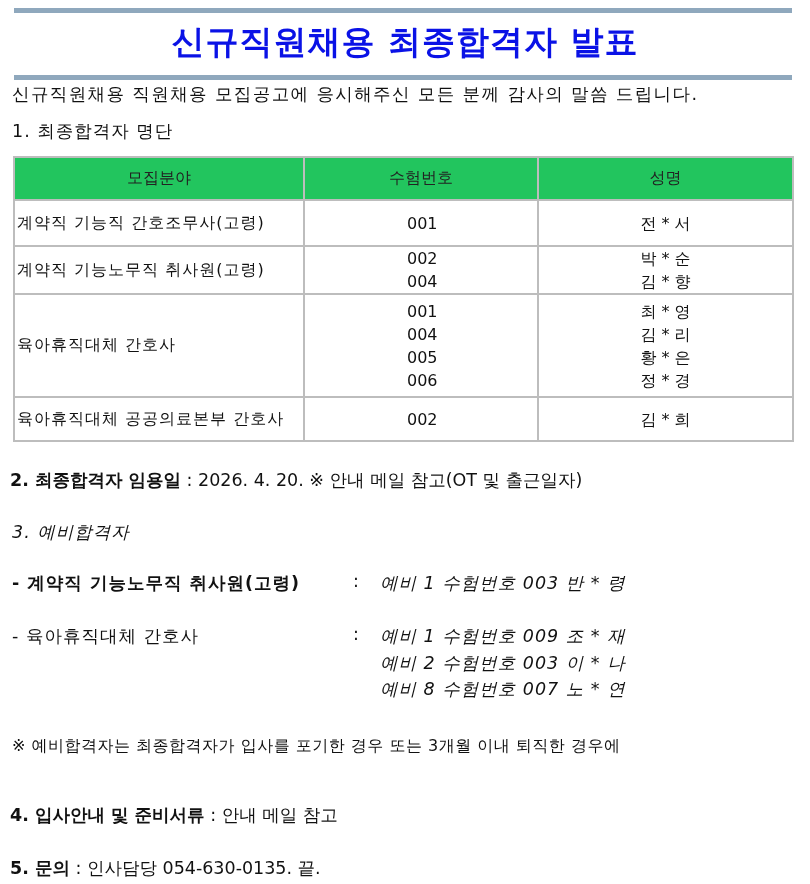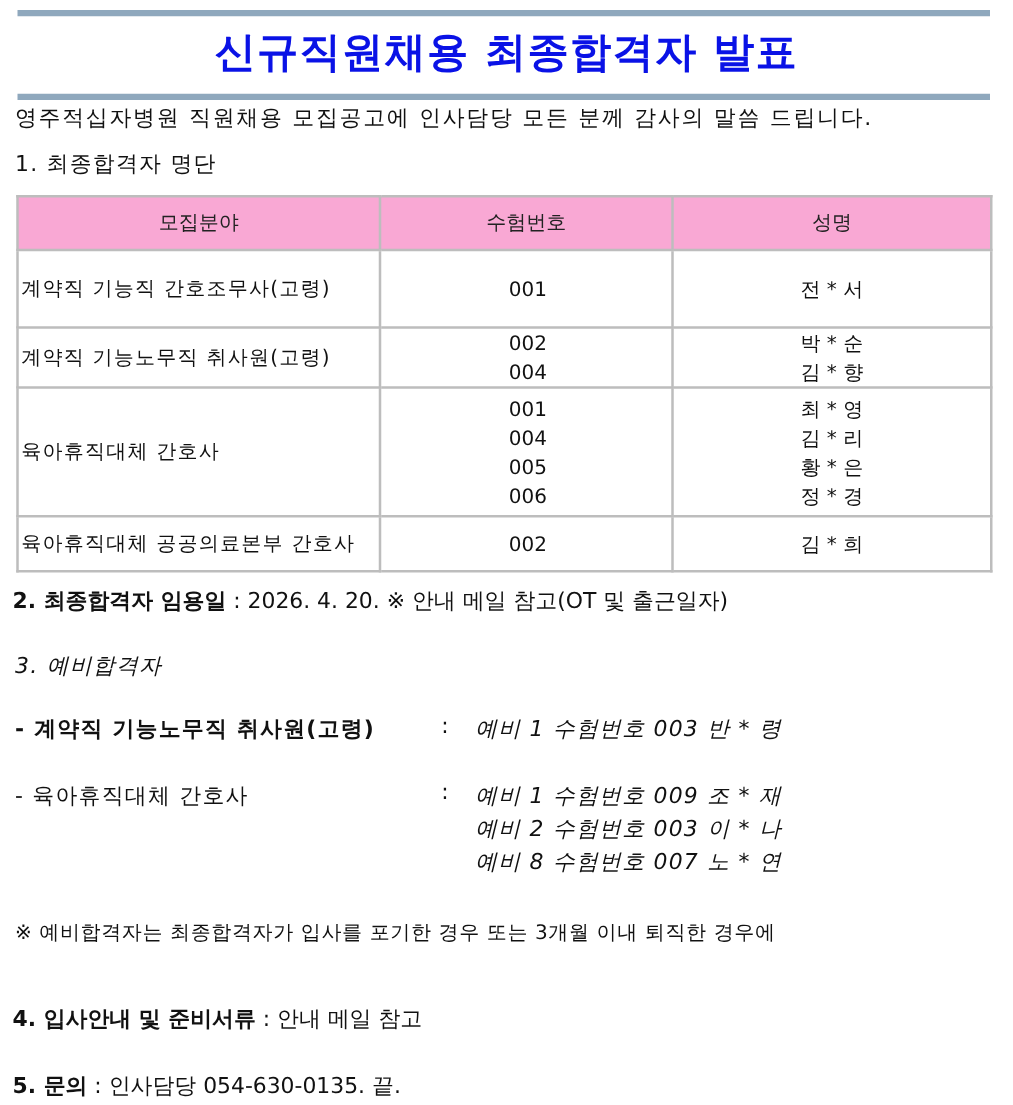--- a/index.html
+++ b/index.html
@@ -8,51 +8,51 @@
   .bar { position:absolute; left:14px; width:778px; height:5px; background:#8fa8bd; }
   .bar.top { top:8px; }
   .bar.bottom { top:75px; }
   .title { position:absolute; left:0; width:810px; top:20px; text-align:center;
            font-size:33px; font-weight:bold; color:#0a12e6; letter-spacing:1px; }
   .greeting { position:absolute; left:12px; top:82px; font-size:17.5px; letter-spacing:1.4px; }
   .heading { position:absolute; left:12px; font-size:17.5px; letter-spacing:1px; }
   table.roster { position:absolute; left:13px; top:156px; width:781px; border-collapse:collapse;
                  font-size:16px; }
   table.roster td, table.roster th { border:2px solid #bdbdbd; padding:0; }
-  table.roster th { background:#f9a8d4; font-weight:normal; height:41px; text-align:center; color:#222; }
+  table.roster th { background:#22c55e; font-weight:normal; height:41px; text-align:center; color:#222; }
   table.roster td.field { text-align:left; padding-left:2px; letter-spacing:1px; }
   table.roster td.nums { text-align:left; padding-left:102px; line-height:23px; }
   table.roster td.names { text-align:center; line-height:23px; }
   .col1 { width:288px; } .col2 { width:232px; }
   .line { position:absolute; font-size:17.5px; white-space:nowrap; }
   .bold { font-weight:bold; }
   .reserve-label { position:absolute; left:12px; font-size:17.5px; letter-spacing:1px; white-space:nowrap; }
   .colon { position:absolute; left:353px; font-size:17.5px; }
   .reserve-val { position:absolute; left:380px; font-size:17.5px; letter-spacing:1px; white-space:nowrap;font-style:italic; }
   .note { position:absolute; left:12px; top:733px; font-size:16px; line-height:26px; letter-spacing:0.5px; }
   .note .indent { padding-left:25px; }
 </style>
 </head>
 <body>
 
 <div class="bar top"></div>
 <div class="title">신규직원채용 최종합격자 발표</div>
 <div class="bar bottom"></div>
-<div class="greeting">영주적십자병원 직원채용 모집공고에 인사담당 모든 분께 감사의 말씀 드립니다.</div>
+<div class="greeting">신규직원채용 직원채용 모집공고에 응시해주신 모든 분께 감사의 말씀 드립니다.</div>
 
 <div class="heading" style="top:119px;">1. 최종합격자 명단</div>
 
 <table class="roster">
   <tbody>
       <tr>
     <th class="col1">모집분야</th>
     <th class="col2">수험번호</th>
     <th>성명</th>
   </tr>
-  <tr style="height:62px;margin-left:20px;">
+  <tr style="height:46px;margin-left:20px;">
     <td class="field">계약직 기능직 간호조무사(고령)</td>
     <td class="nums">
       <div>001</div>
     </td>
     <td class="names">
       <div>전 * 서</div>
     </td>
   </tr>
   <tr style="height:44px;">
     <td class="field">계약직 기능노무직 취사원(고령)</td>

